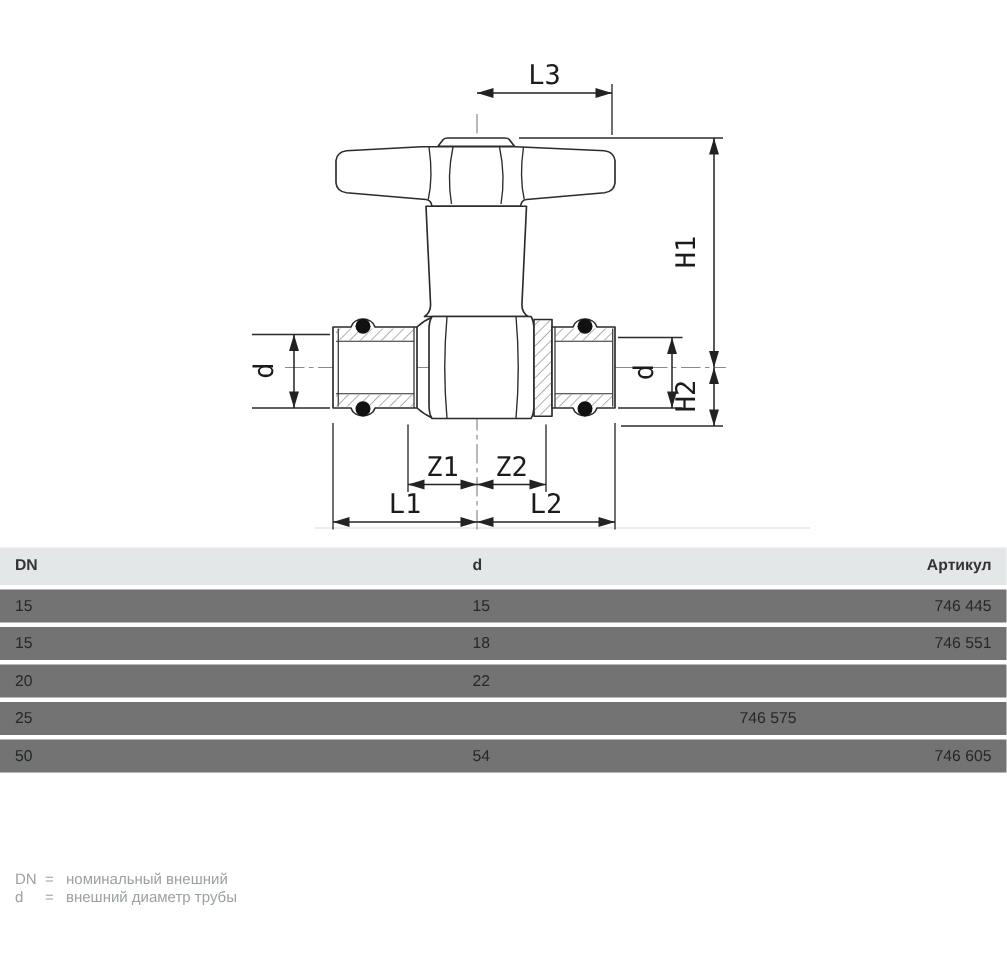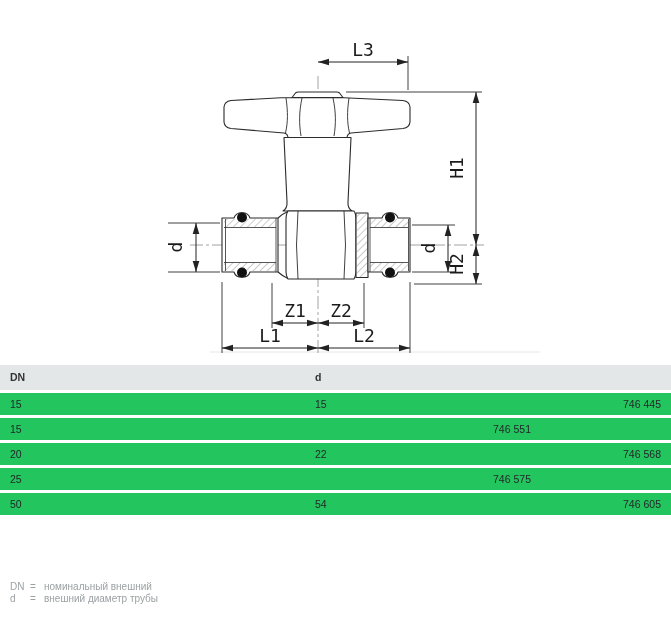--- a/index.html
+++ b/index.html
@@ -2,21 +2,21 @@
 <html><head>
 <meta charset="utf-8">
 <style>
   html,body{margin:0;padding:0;background:#fff;}
   body{width:671px;height:637px;position:relative;overflow:hidden;
        font-family:"Liberation Sans",sans-serif;}
   .diagram-wrap{position:absolute;top:0;left:0;width:570px;height:360px;}
   .dimlabel{font-family:"DejaVu Sans Mono",monospace;font-size:18px;fill:#1b1b1b;}
   .spec-table{position:absolute;top:365px;left:0;width:671px;font-size:10.5px;color:#24282a;}
   .t-head{background:#e4e7e7;height:25px;line-height:25px;font-weight:bold;color:#333;}
-  .t-row{background:#22c55e;height:22px;line-height:22px;margin-top:3px;}
+  .t-row{background:#737373;height:22px;line-height:22px;margin-top:3px;}
   .t-grid{display:grid;grid-template-columns:315px 1fr 130px;}
   .c-dn{padding-left:10px;}
   .c-art{text-align:right;padding-right:10px;}
   .footnotes{position:absolute;top:581px;left:10px;font-size:10px;line-height:12px;color:#9ba1a3;}
   .fn-line{display:flex;}
   .fn-term{width:20px;}
   .fn-eq{width:14px;text-align:left;}
 </style>
 </head>
 <body>
@@ -149,35 +149,36 @@
   <text class="dimlabel" x="341" y="317" text-anchor="middle">Z2</text>
   <text class="dimlabel" x="270" y="342" text-anchor="middle">L1</text>
   <text class="dimlabel" x="364" y="342" text-anchor="middle">L2</text>
 </svg>
 </div>
 
 <div class="spec-table">
   <div class="t-head t-grid">
     <div class="c-dn">DN</div>
     <div class="c-d">d</div>
+    <div class="c-art">Артикул</div>
   </div>
 
   <div class="t-row t-grid">
     <div class="c-dn">15</div>
     <div class="c-d">15</div>
     <div class="c-art">746 445</div>
   </div>
   <div class="t-row t-grid">
     <div class="c-dn">15</div>
+    <div class="c-d">18</div>
     <div class="c-art">746 551</div>
   </div>
   <div class="t-row t-grid">
     <div class="c-dn">20</div>
     <div class="c-d">22</div>
-    <div class="c-art">746 568</div>
   </div>
   <div class="t-row t-grid">
     <div class="c-dn">25</div>
     <div class="c-art">746 575</div>
   </div>
   <div class="t-row t-grid">
     <div class="c-dn">50</div>
     <div class="c-d">54</div>
     <div class="c-art">746 605</div>
   </div>

